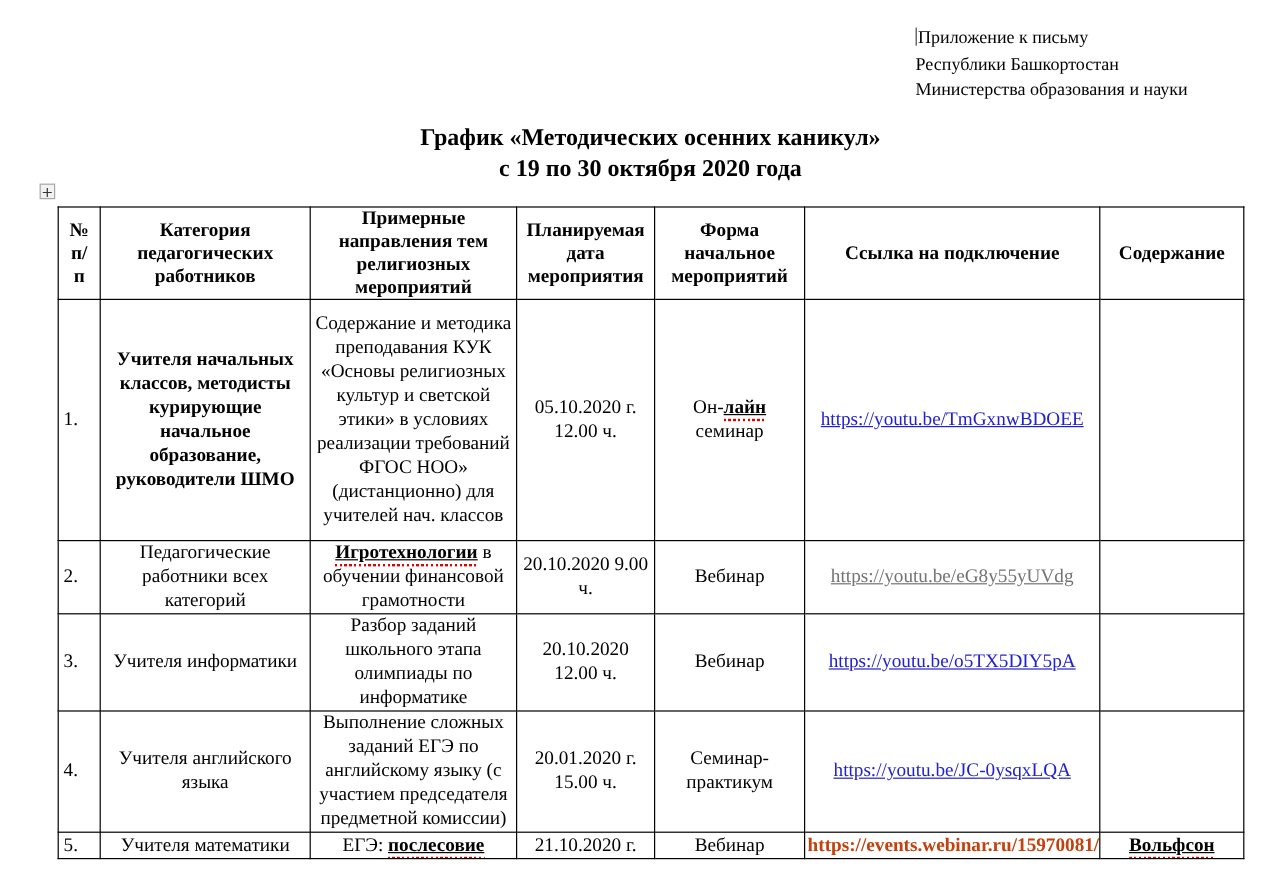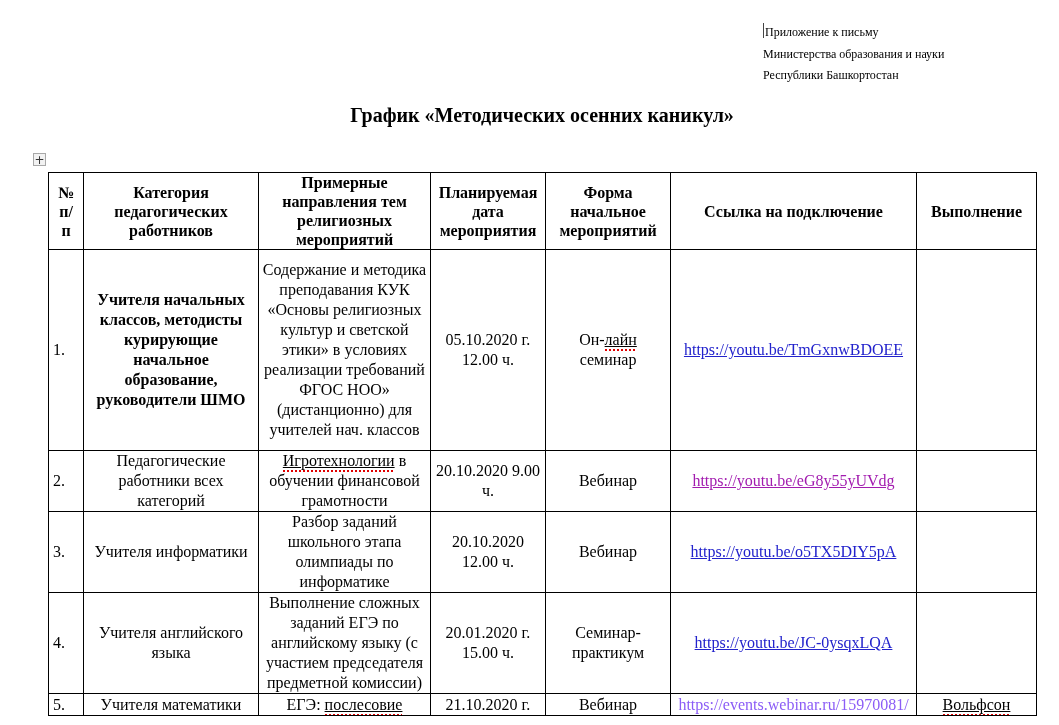--- a/index.html
+++ b/index.html
@@ -3,21 +3,21 @@
 <meta charset="utf-8">
 <style>
   html,body { margin:0; padding:0; }
   body {
     width:1059px; height:725px; position:relative;
     background:#ffffff; overflow:hidden;
     font-family:"Liberation Serif", serif; color:#000;
   }
 
   
-  .note { position:absolute; left:763px; top:22px; font-size:12px; line-height:21.5px; }
+  .note { position:absolute; left:763px; top:22px; font-size:15px; line-height:21.5px; }
   .cursor { display:inline-block; width:0; border-left:1px solid #444; height:15px; vertical-align:-2px; margin-right:1px; }
 
   
   .title { position:absolute; left:48px; top:102px; width:988px; text-align:center;
            font-weight:bold; font-size:20px; line-height:26px; }
 
   
   .handle { position:absolute; left:33px; top:153px; width:13px; height:13px;
             border:1px solid #a8a8a8; background:#f2f2f2; color:#333;
             font-size:12px; line-height:12px; text-align:center; box-sizing:border-box;
@@ -31,39 +31,40 @@
   .doc th { font-weight:bold; line-height:19px; white-space:pre-line; }
   td.numcell { text-align:left; padding-left:4px; }
   .lh24 { line-height:23px;font-weight:bold; }
   .lh20 { line-height:20px; font-size:15.5px; }
   .lh18 { line-height:18px; font-size:15.5px; }
   .lh17 { line-height:17px; font-size:15.5px; }
 
   
   .lnk { cursor:pointer;margin-top:32px; }
   .lnk.blue-underline  { color:#2222CC; text-decoration:underline; }
-  .lnk.black-underline { color:#a21caf;    text-decoration:underline; }
-  .lnk.black-plain     { color:#8b5cf6;    text-decoration:none; }
+  .lnk.black-underline { color:#737373;    text-decoration:underline; }
+  .lnk.black-plain     { color:#c2410c;    text-decoration:none;font-weight:bold; }
 
   
-  .miss { text-decoration:underline; position:relative; display:inline-block; }
+  .miss { text-decoration:underline; position:relative; display:inline-block;font-weight:bold; }
   .miss::after { content:""; position:absolute; left:0; right:0; bottom:-1px; height:2px;
                  background:repeating-linear-gradient(90deg,#e00000 0 2px, transparent 2px 4px); }
 </style>
 </head>
 <body>
 
 <div class="note">
   <div><span class="cursor"></span><span>Приложение к письму</span></div>
+  <div>Республики Башкортостан</div>
   <div>Министерства образования и науки</div>
-  <div>Республики Башкортостан</div>
 </div>
 
 <div class="title">
   <div>График «Методических осенних каникул»</div>
+  <div>с 19 по 30 октября 2020 года</div>
 </div>
 
 <div class="handle">+</div>
 
 <table class="doc">
   <colgroup>
     <col style="width:35px">
       <col style="width:175px">
       <col style="width:172px">
     <col style="width:115px">
@@ -75,21 +76,21 @@
   <tbody>
       <tr style="height:76px">
     <th>№
 п/
 п</th>
     <th>Категория педагогических работников</th>
     <th>Примерные направления тем религиозных мероприятий</th>
     <th>Планируемая дата мероприятия</th>
     <th>Форма начальное мероприятий</th>
     <th>Ссылка на подключение</th>
-    <th>Выполнение</th>
+    <th>Содержание</th>
   </tr>
 
   <tr style="height:201px">
     <td class="numcell">1.</td>
     <td class="lh24">Учителя начальных классов, методисты курирующие начальное образование, руководители ШМО</td>
     <td class="lh20">Содержание и методика преподавания КУК «Основы религиозных культур и светской этики» в условиях реализации требований ФГОС НОО» (дистанционно) для учителей нач. классов</td>
     <td>05.10.2020 г. 12.00 ч.</td>
     <td><span>Он-</span><span class="miss">лайн</span><br><span>семинар</span></td>
     <td><span class="lnk blue-underline">https://youtu.be/TmGxnwBDOEE</span></td>
     <td></td>

